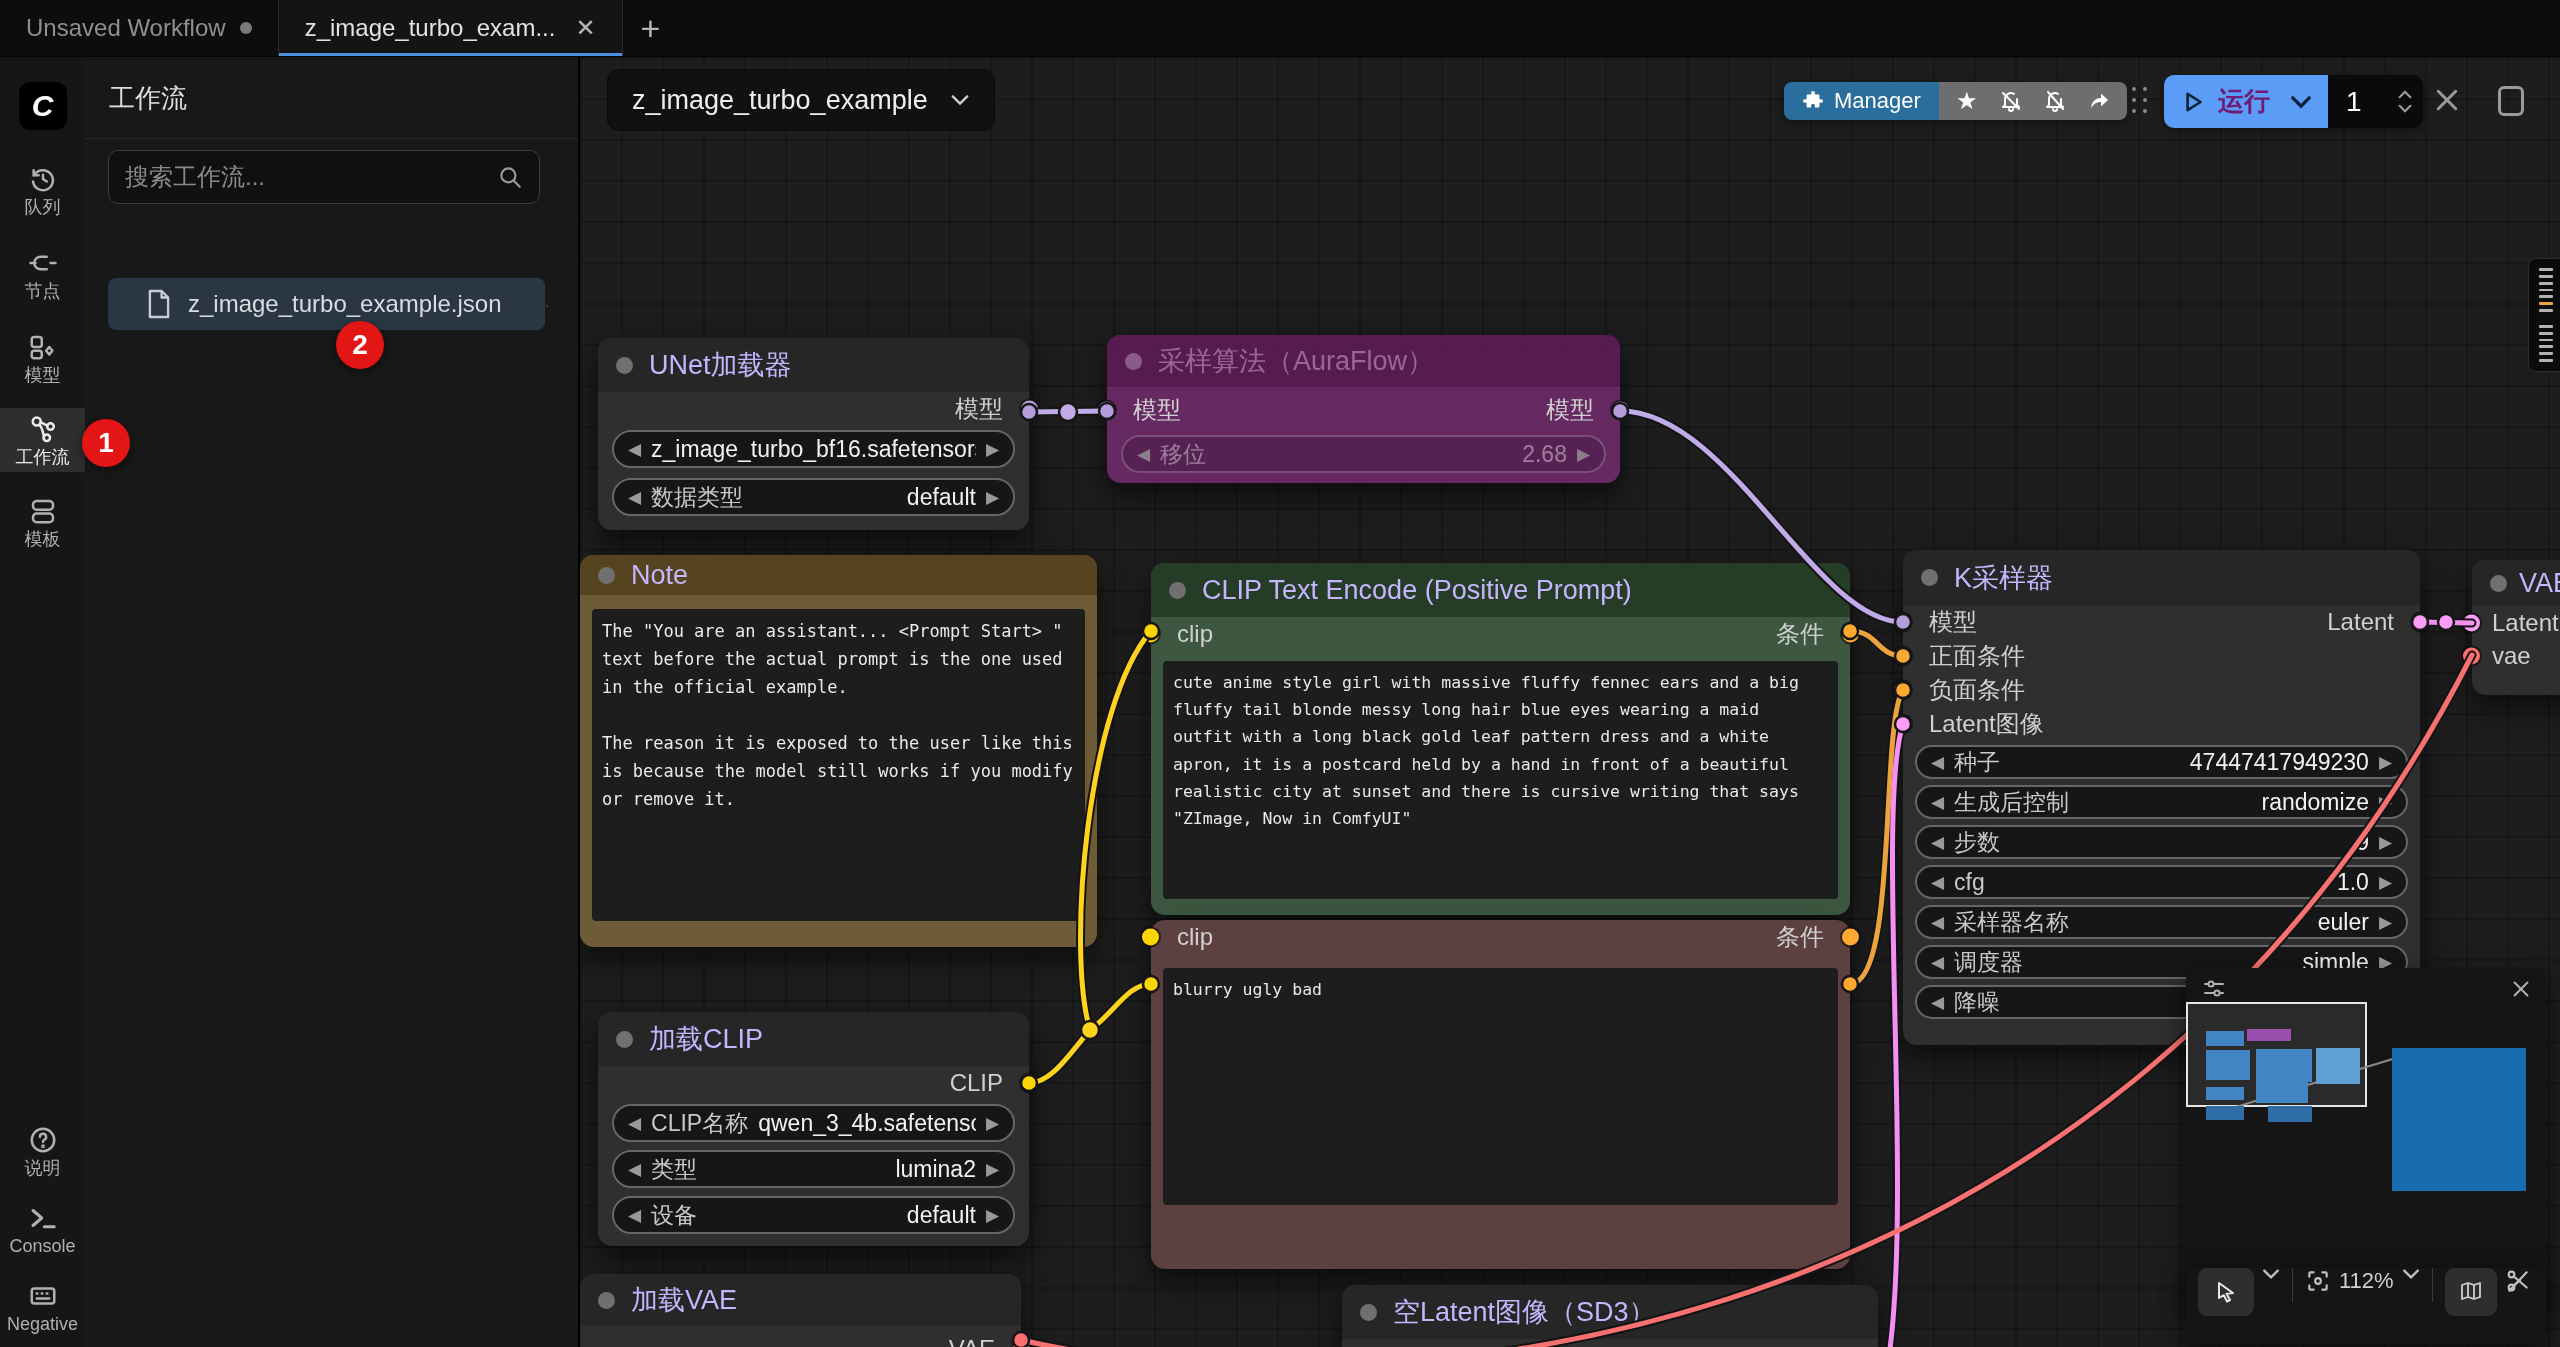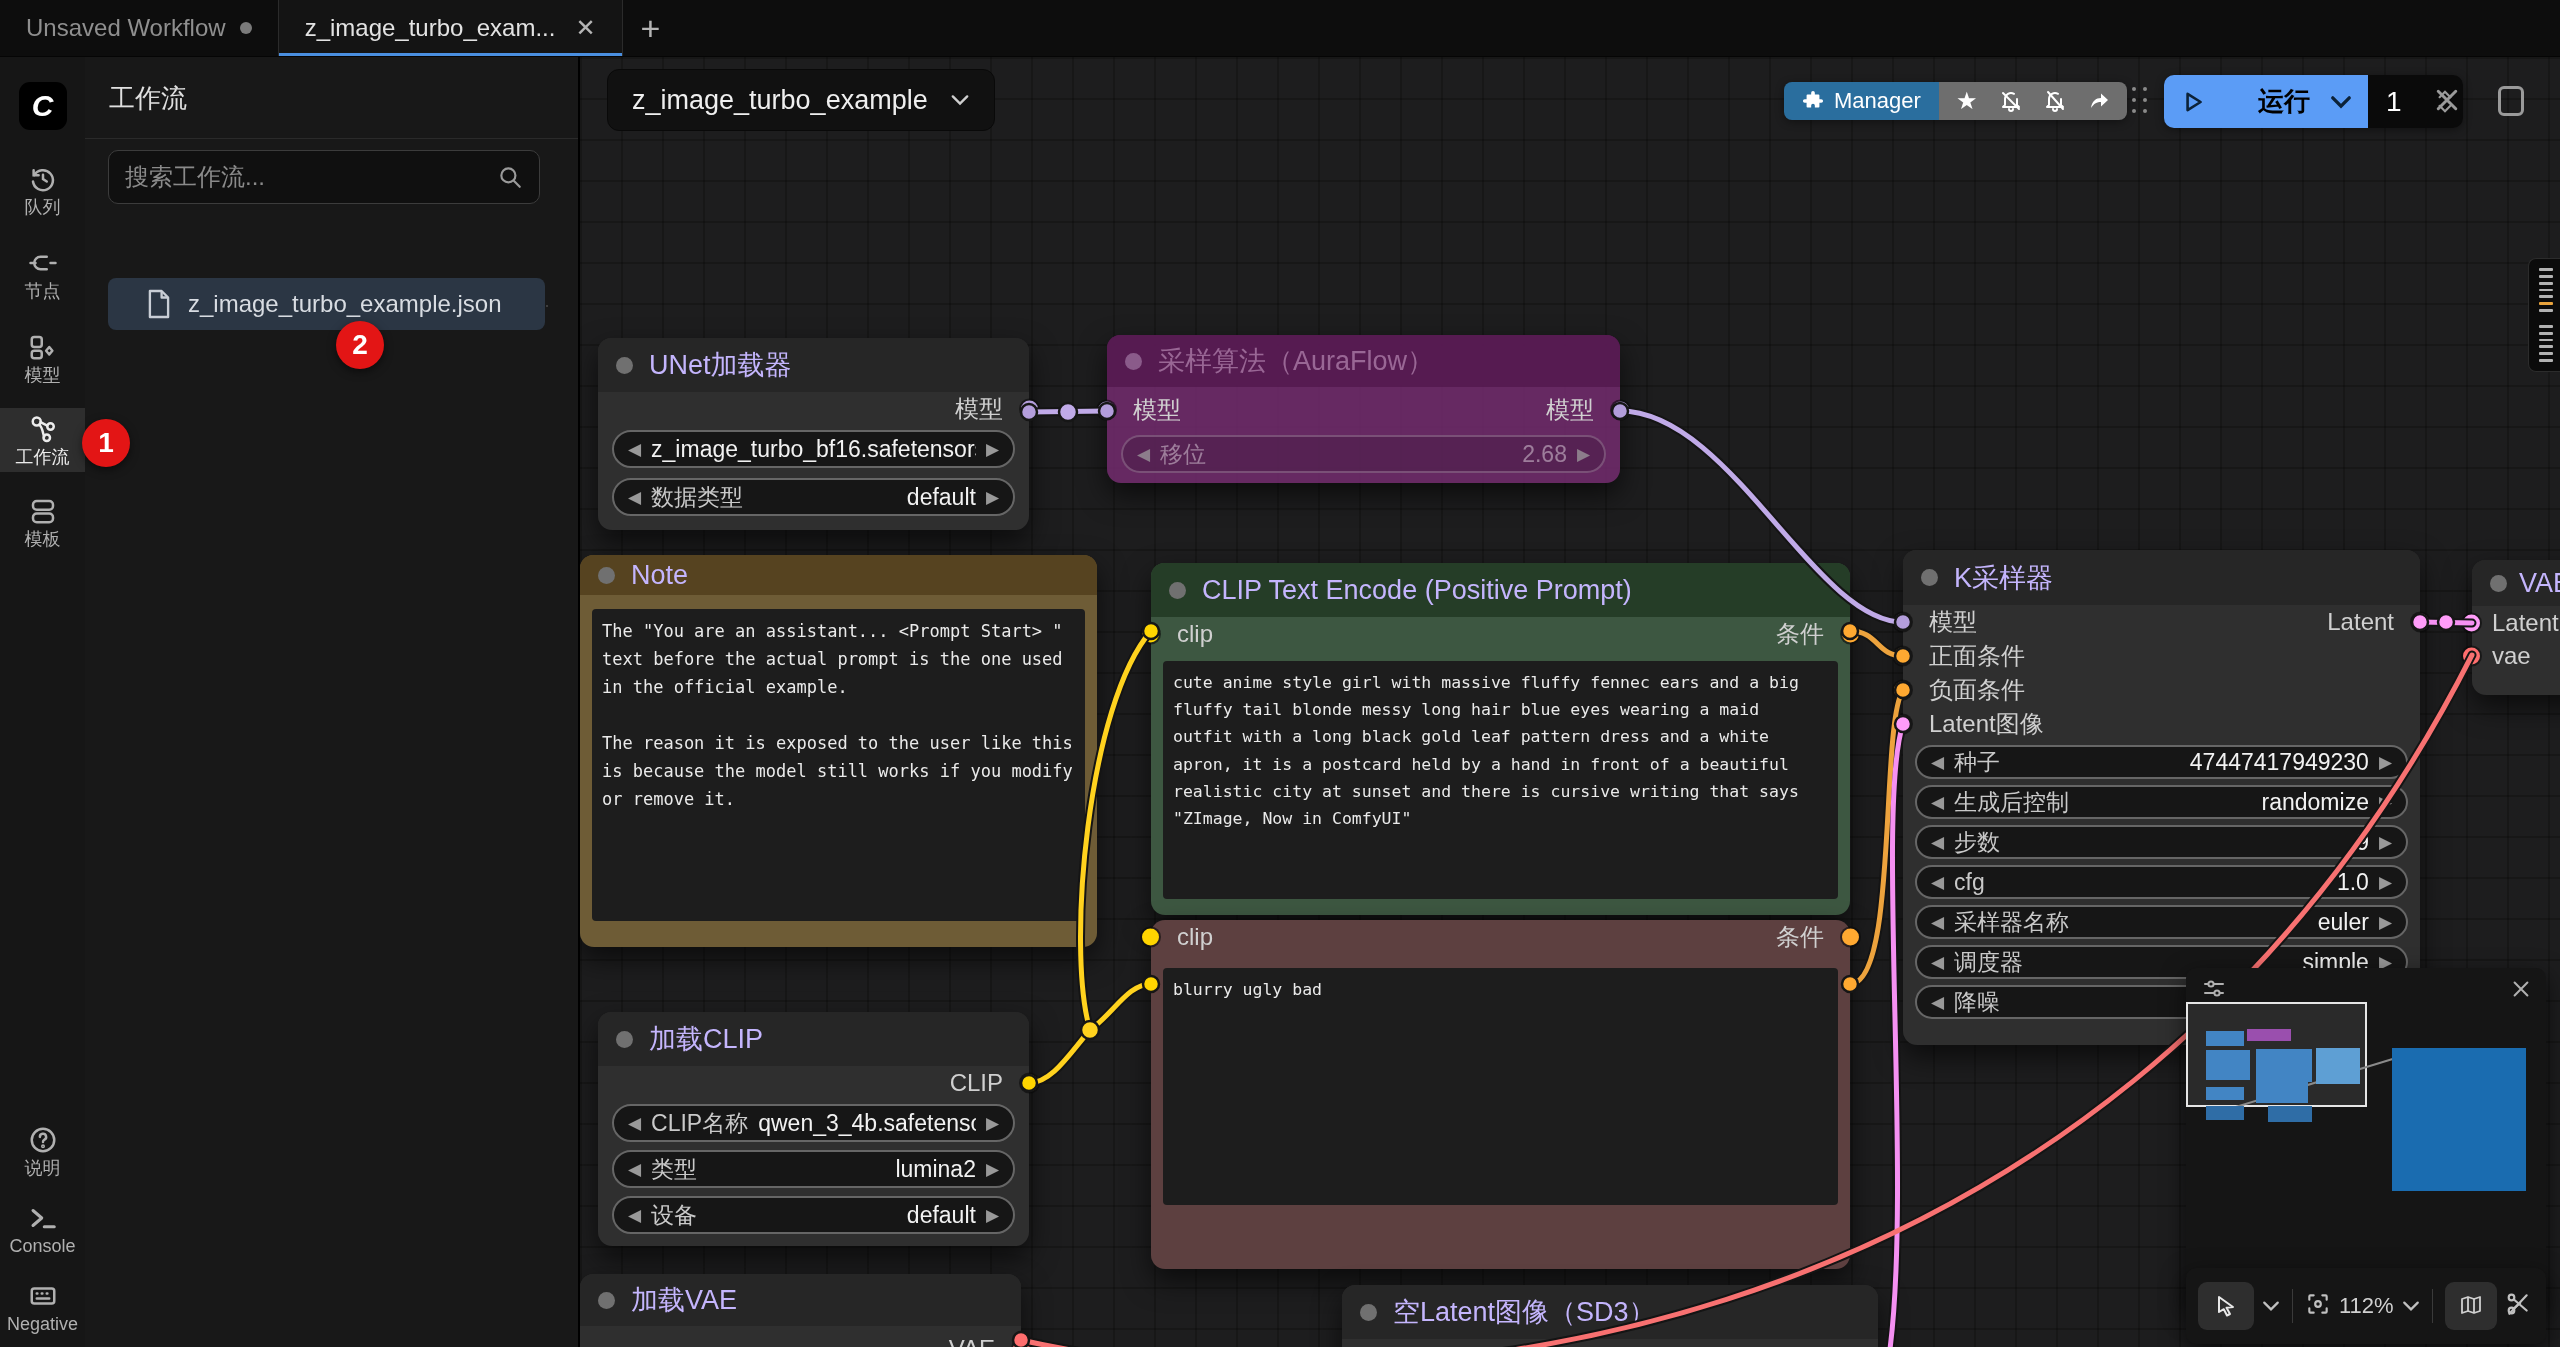--- a/index.html
+++ b/index.html
@@ -100,21 +100,21 @@
   .mgr-blue { background:#2a6e9e; display:flex; align-items:center; gap:10px; padding:0 18px; }
   .mgr-blue span { color:#fff; font-size:22px; }
   .mgr-gray { background:#6e6e6e; display:flex; align-items:center; gap:0; padding:0 6px; }
   .mgr-gray .ic { width:44px; display:flex; justify-content:center; align-items:center; }
   .drag-dots { position:absolute; left:1552px; top:30px; width:16px; height:28px;
     display:grid; grid-template-columns:1fr 1fr; gap:5px; }
   .drag-dots i { width:4px; height:4px; border-radius:50%; background:#8a8a8a; }
   .run-group { position:absolute; left:1584px; top:18px; height:53px; border-radius:10px; overflow:hidden;
     display:flex; box-shadow:0 2px 8px rgba(0,0,0,.4); }
   .run-blue { background:#5b9cf6; display:flex; align-items:center; gap:12px; padding:0 16px; }
-  .run-blue .run-label { color:#000000; font-size:26px; font-weight:bold;margin-left:40px; }
+  .run-blue .run-label { color:#701a75; font-size:26px; font-weight:bold; }
   .run-count { background:#0a0a0a; width:95px; display:flex; align-items:center; padding:0 10px 0 18px; }
   .run-count .num { color:#fff; font-size:28px; flex:1; }
   .steppers { display:flex; flex-direction:column; gap:5px; }
   .tb-x { position:absolute; left:1852px; top:28px; } 
   .tb-stop { position:absolute; left:1918px; top:29px; width:26px; height:30px; border:3px solid #9a9a9a; border-radius:6px; }
 
   
   .stripe-panel { position:absolute; left:1948px; top:201px; width:34px; height:114px; background:#0b0b0b;
     border:1px solid #2c2c2c; border-right:none; border-radius:8px 0 0 8px; z-index:20;
     display:flex; flex-direction:column; align-items:center; padding:9px 0; gap:4px; }
@@ -126,21 +126,21 @@
   .minimap { position:absolute; left:1606px; top:911px; width:360px; height:340px; background:#151515;
     border-radius:10px; z-index:30; box-shadow:0 8px 24px rgba(0,0,0,.6); }
   .mm-head { height:34px; display:flex; align-items:center; justify-content:space-between; padding:8px 14px 0 16px; }
   .mm-viewport { position:absolute; left:0px; top:34px; width:181px; height:105px; background:rgba(255,255,255,.09);
     border:2px solid #e6e6e6; }
   .mm-rect { position:absolute; background:#4285c4; }
   .mm-line { position:absolute; height:1.5px; background:#8a8a8a; transform-origin:0 0; }
 
   
   .zoombar { position:absolute; left:1606px; top:1211px; width:360px; height:76px; background:#151515;
-    border-radius:10px; z-index:30; display:flex; align-items:center; padding:0 12px; gap:8px;
+    border-radius:10px; z-index:30; display:flex; padding:0 12px; gap:8px;
     box-shadow:0 8px 24px rgba(0,0,0,.6); }
   .zb-btn { width:56px; height:48px; border-radius:9px; display:flex; align-items:center; justify-content:center; }
   .zb-btn.on { background:#2e2e2e; }
   .zb-div { width:1px; height:34px; background:#3a3a3a; margin:0 4px; }
   .zb-zoom { font-size:22px; color:#d0d0d0; }
 </style>
 </head>
 <body>
 
 <div class="tabbar">

